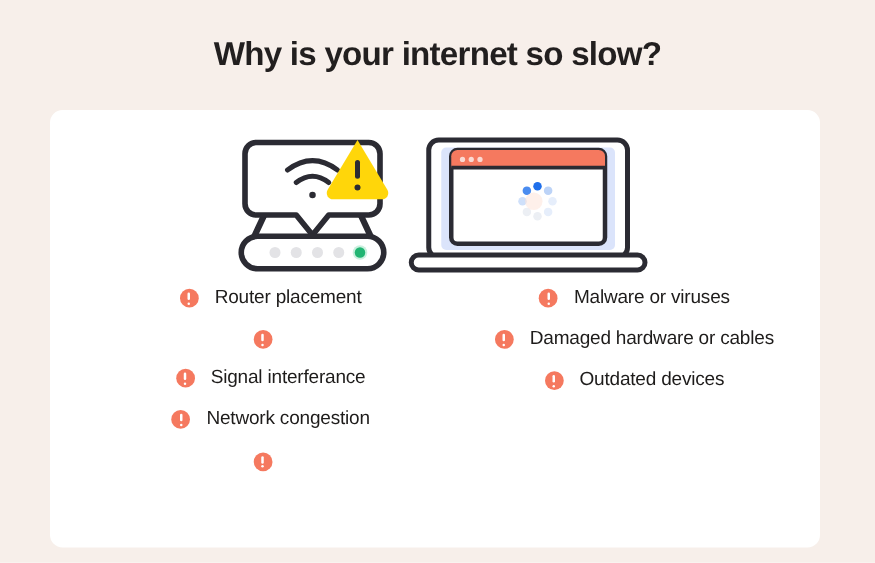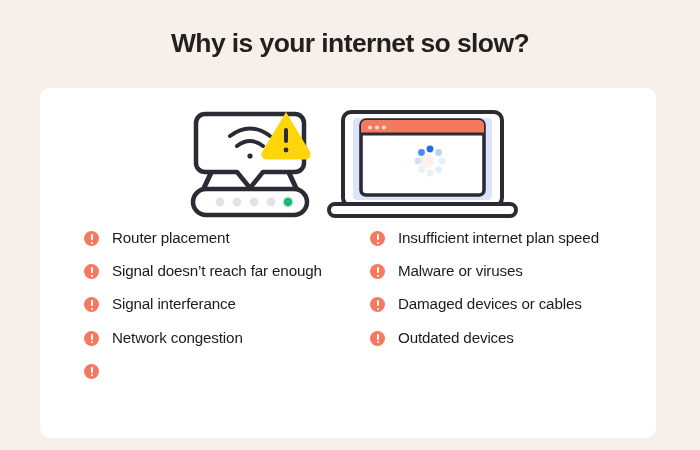--- a/index.html
+++ b/index.html
@@ -75,20 +75,21 @@
     position: absolute;
     top: 0;
   }
   .col-left  { left: 44px;  width: 265px; }
   .col-right { left: 330px; width: 275px; }
 
   .list-item {
     display: flex;
     align-items: flex-start;
     margin-bottom: 13px;
+    justify-content: center;
   }
   .bullet {
     flex: 0 0 auto;
     width: 15px;
     height: 15px;
     border-radius: 50%;
     background: #f5795f;
     margin-top: 3px;
     margin-right: 13px;
     position: relative;
@@ -209,47 +210,42 @@
 
     <div class="lists">
 
       <div class="col col-left">
         <div class="list-item">
           <span class="bullet"></span>
           <span class="item-label">Router placement</span>
         </div>
         <div class="list-item">
           <span class="bullet"></span>
-          <span class="item-label">Signal doesn’t reach far enough</span>
         </div>
         <div class="list-item">
           <span class="bullet"></span>
           <span class="item-label">Signal interferance</span>
         </div>
         <div class="list-item">
           <span class="bullet"></span>
           <span class="item-label">Network congestion</span>
         </div>
         <div class="list-item">
           <span class="bullet"></span>
         </div>
       </div>
 
       <div class="col col-right">
         <div class="list-item">
           <span class="bullet"></span>
-          <span class="item-label">Insufficient internet plan speed</span>
-        </div>
-        <div class="list-item">
-          <span class="bullet"></span>
           <span class="item-label">Malware or viruses</span>
         </div>
         <div class="list-item">
           <span class="bullet"></span>
-          <span class="item-label">Damaged devices or cables</span>
+          <span class="item-label">Damaged hardware or cables</span>
         </div>
         <div class="list-item">
           <span class="bullet"></span>
           <span class="item-label">Outdated devices</span>
         </div>
       </div>
 
     </div>
 
   </div>

